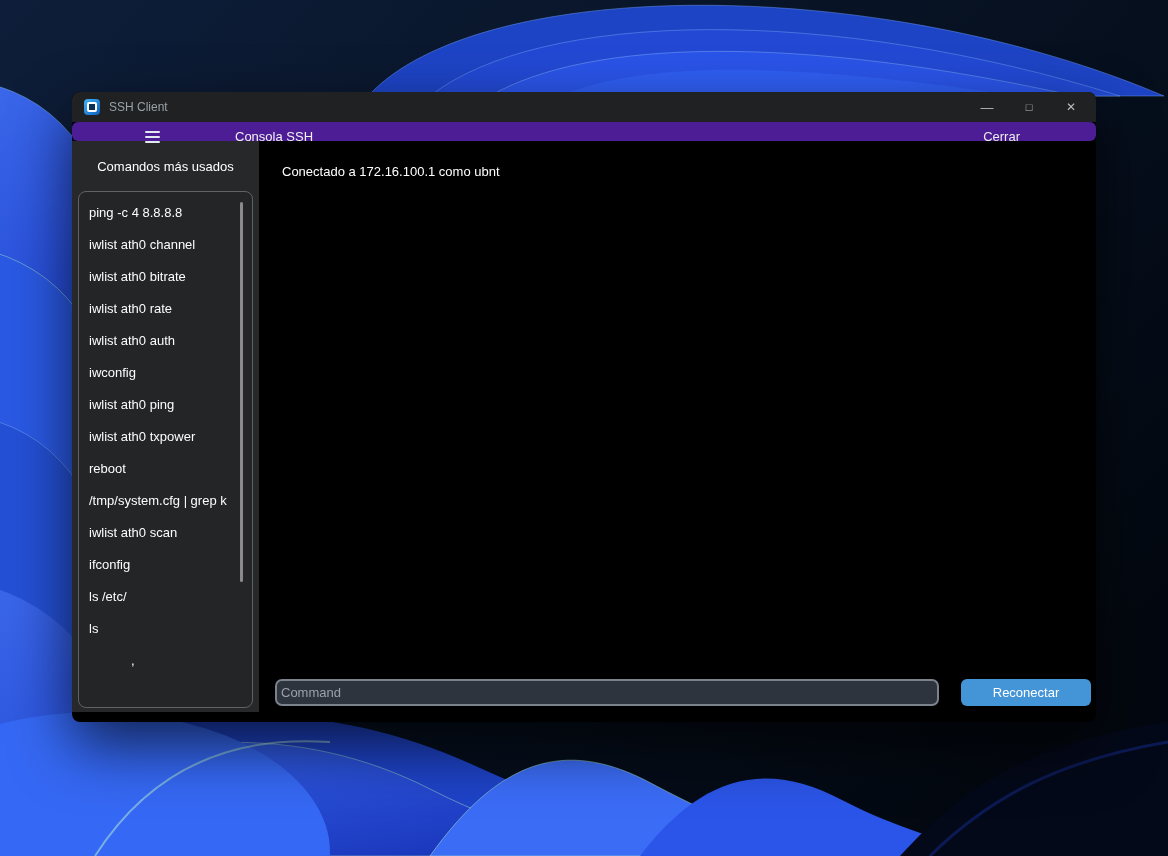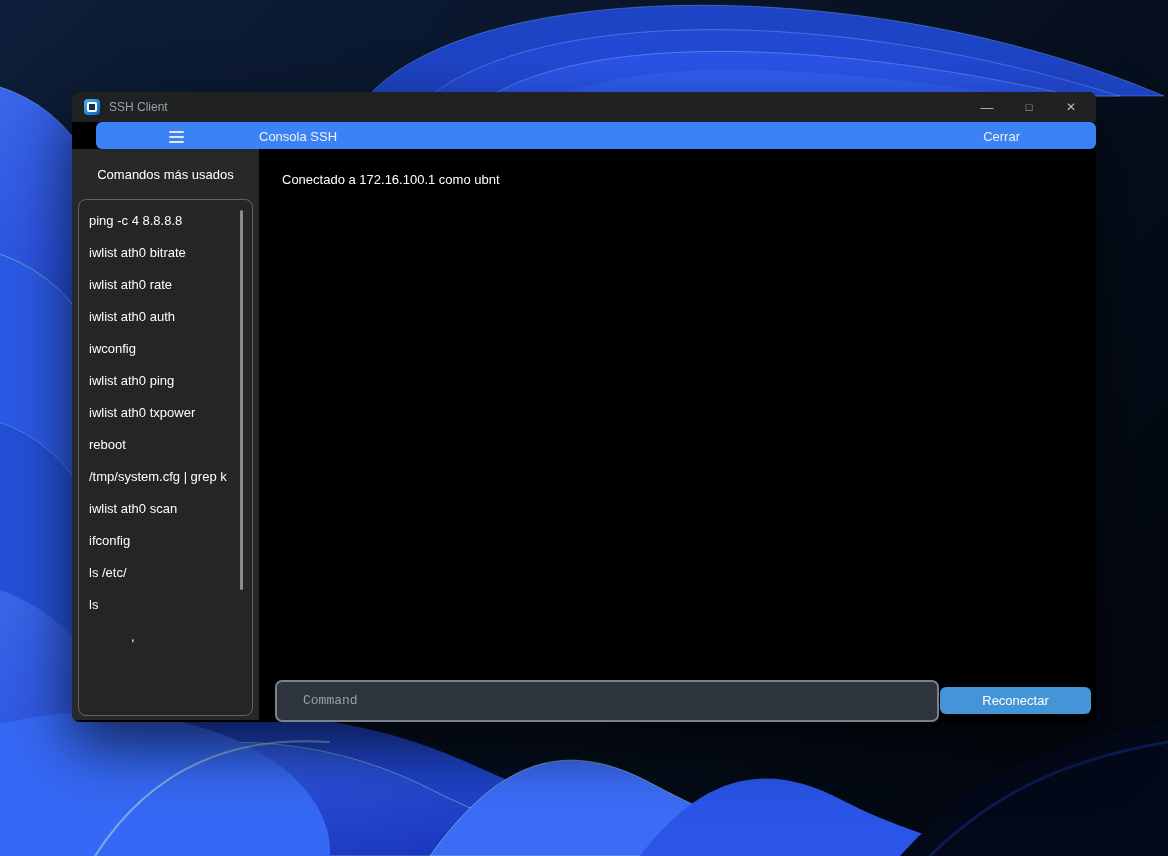--- a/index.html
+++ b/index.html
@@ -16,21 +16,21 @@
   .app-icon::after{content:"";position:absolute;inset:3px;border:2px solid #fff;border-radius:2px;
     background:#0b2f55;}
   .app-title{margin-left:9px;color:#9aa1a6;font-size:12px;}
   .win-controls{margin-left:auto;display:flex;height:100%;}
   .win-btn{width:42px;display:flex;align-items:center;justify-content:center;color:#b9bdc1;
     cursor:default;}
   .win-btn.minimize{font-size:13px;}
   .win-btn.maximize{font-size:11px;}
   .win-btn.close{font-size:12px;margin-right:4px;}
 
-  .toolbar{height:27px;background:#3b82f6;border-radius:6px;position:relative;margin-left:24px;}
+  .toolbar{height:19px;background:#4c1d95;border-radius:6px;position:relative;}
   .menu-btn{position:absolute;left:66px;top:0;width:28px;height:29px;display:flex;
     align-items:center;justify-content:center;}
   .bars{width:15px;height:2px;background:#e3e9ef;border-radius:1px;
     box-shadow:0 -5px 0 #e3e9ef,0 5px 0 #e3e9ef;}
   .tb-title{position:absolute;left:163px;top:0;height:29px;display:flex;align-items:center;
     color:#f2f2f2;font-size:13px;}
   .tb-close{position:absolute;right:72px;top:0;height:29px;display:flex;align-items:center;
     color:#ececec;font-size:13px;padding:0 4px;}
 
   .content{display:flex;height:571px;}
@@ -42,25 +42,25 @@
   .cmd-item{height:32px;display:flex;align-items:center;padding-left:10px;color:#fdfdfd;
     font-size:13px;white-space:nowrap;}
   .cmd-item.indent{padding-left:52px;}
   .scroll-thumb{position:absolute;top:10px;right:9px;width:3px;height:380px;background:#8a8a8a;
     border-radius:2px;}
 
   .console{flex:1;background:#000;position:relative;border-top-left-radius:6px;}
   .console-output{position:absolute;left:23px;top:23px;color:#fff;font-size:13px;}
   .cmd-bar{position:absolute;left:16px;right:5px;bottom:6px;height:27px;display:flex;
     align-items:center;}
-  .cmd-input{width:664px;height:42px;background:#2e343d;border:2px solid #7b828c;
-    border-radius:7px;color:#e8ecf0;font-size:13px;padding:0 26px;box-sizing:border-box;
-    outline:none;font-family:Liberation Mono, monospace;}
+  .cmd-input{width:664px;height:27px;background:#2e343d;border:2px solid #7b828c;
+    border-radius:7px;color:#e8ecf0;font-size:13px;padding:0 4px;box-sizing:border-box;
+    outline:none;font-family:Liberation Sans, sans-serif;}
   .cmd-input::placeholder{color:#99a1ab;}
-  .reconnect-btn{margin-left:auto;width:151px;height:27px;background:#4495d8;border:none;
+  .reconnect-btn{margin-left:auto;width:130px;height:27px;background:#4495d8;border:none;
     border-radius:6px;color:#fff;font-size:13px;font-family:"Liberation Sans",sans-serif;}
 </style>
 </head>
 <body>
 
 <div class="desktop">
 
   <svg class="wallpaper" width="1168" height="856" viewBox="0 0 1168 856">
     <defs>
       <linearGradient id="bg" x1="0" y1="0" x2="1" y2="0.7">
@@ -129,20 +129,23 @@
 
       <div class="sidebar">
         <div class="sb-header">Comandos más usados</div>
         <div class="cmd-list">
 
           <div class="scroll-thumb"></div>
         <div class="cmd-item">
               <span class="cmd-text">ping -c 4 8.8.8.8</span>
             </div>
             <div class="cmd-item">
+              <span class="cmd-text">iwlist ath0 channel</span>
+            </div>
+            <div class="cmd-item">
               <span class="cmd-text">iwlist ath0 bitrate</span>
             </div>
             <div class="cmd-item">
               <span class="cmd-text">iwlist ath0 rate</span>
             </div>
             <div class="cmd-item">
               <span class="cmd-text">iwlist ath0 auth</span>
             </div>
             <div class="cmd-item">
               <span class="cmd-text">iwconfig</span>

